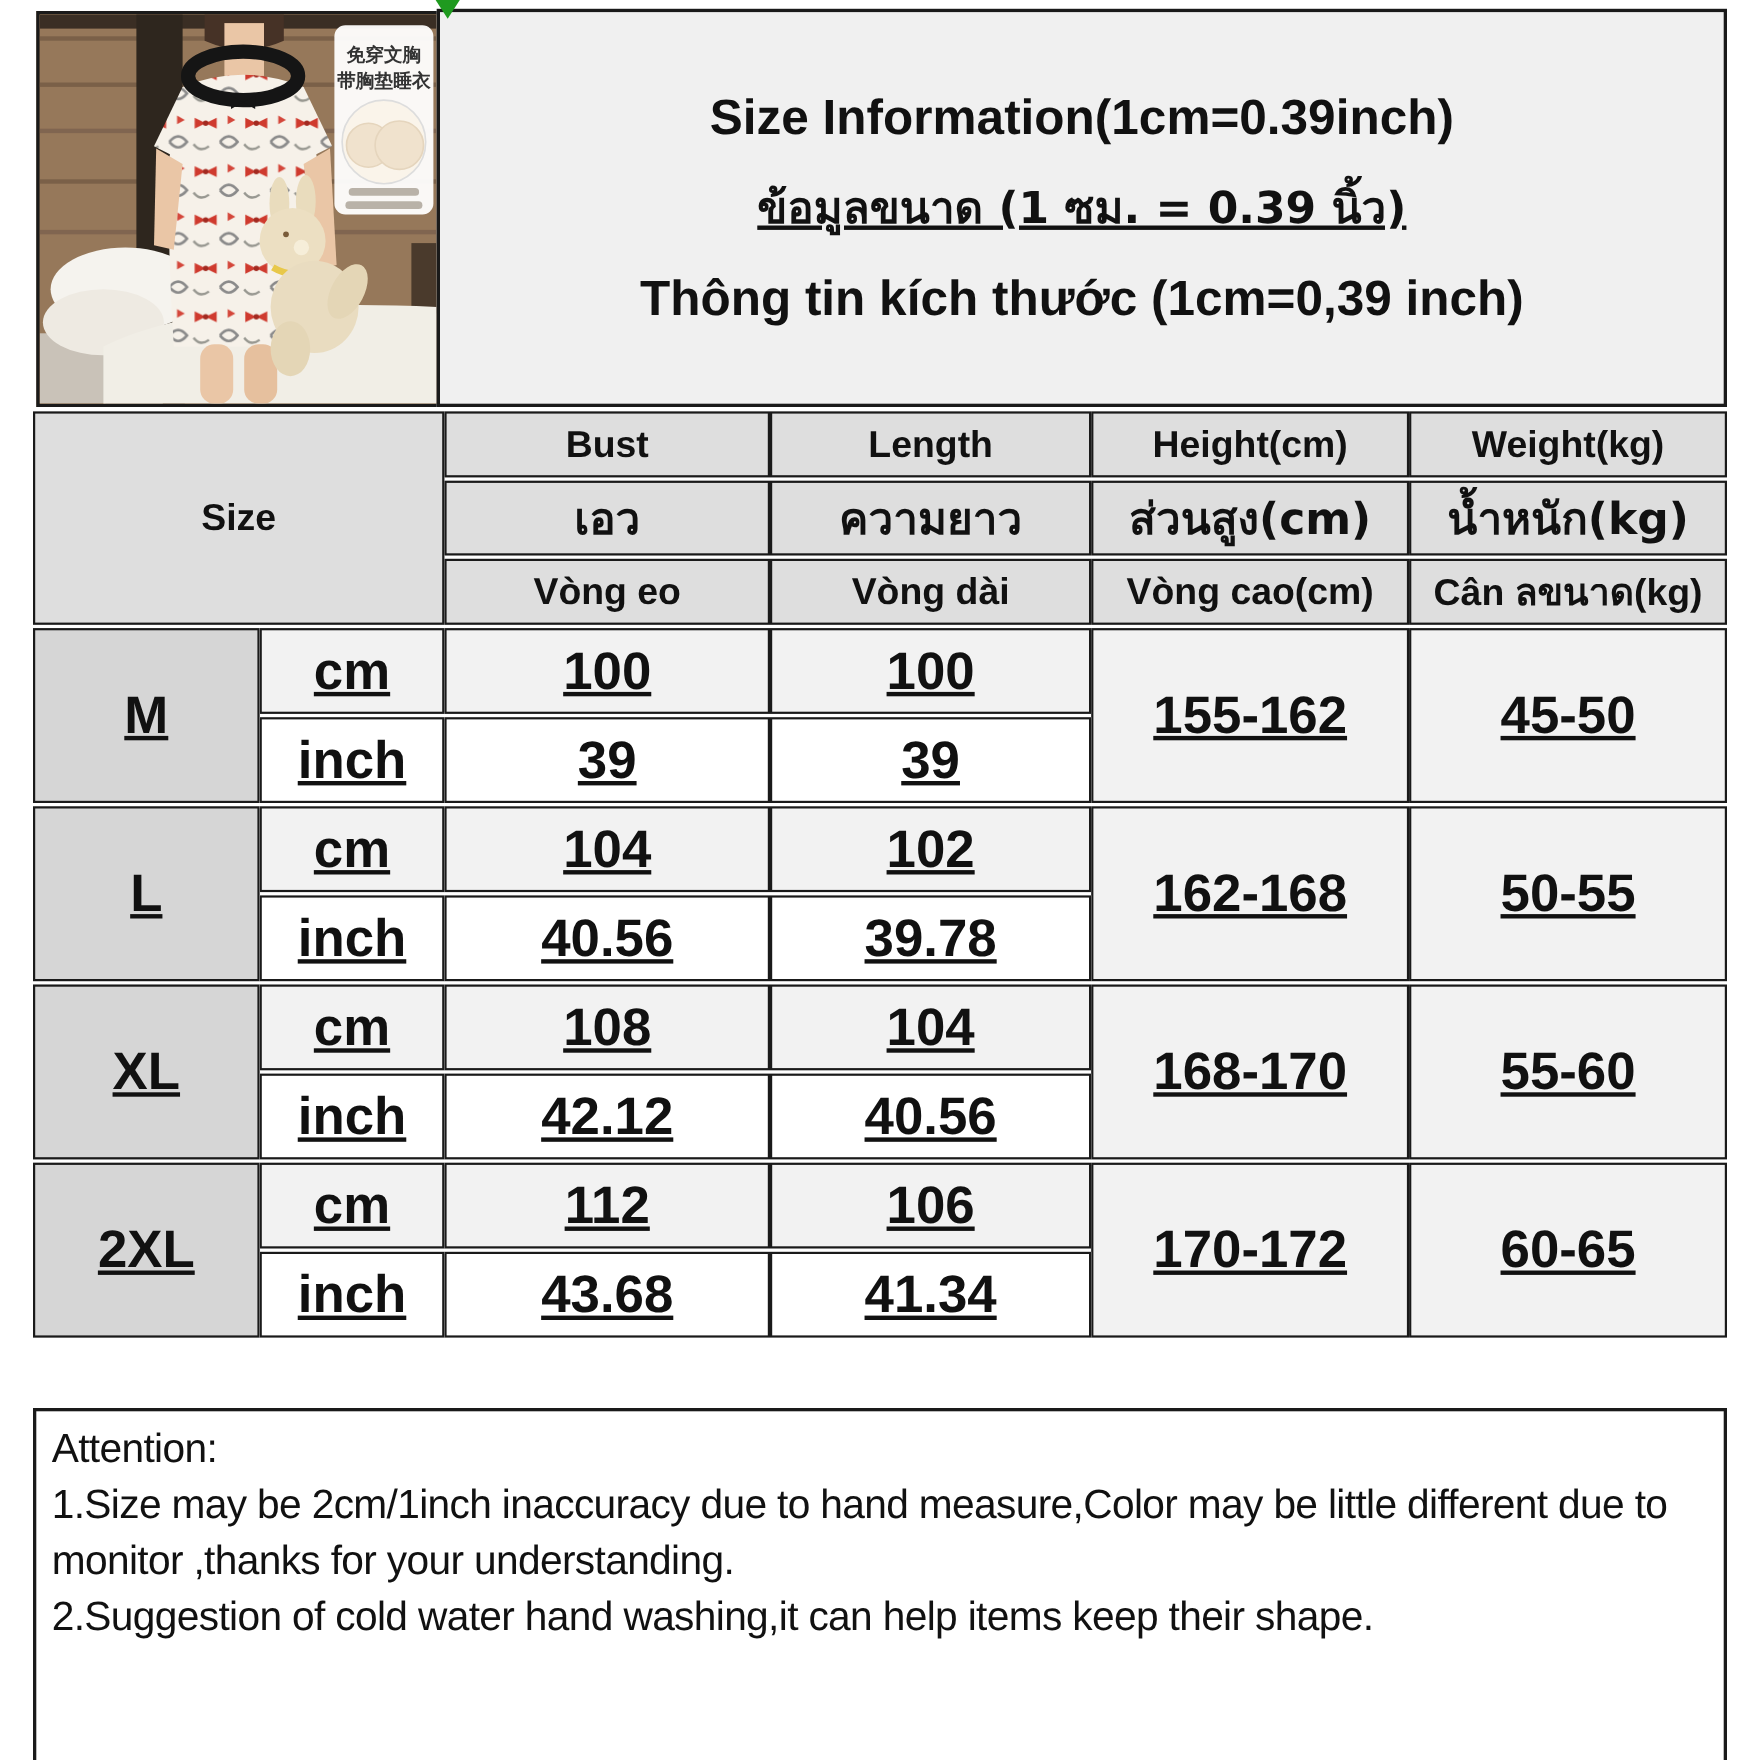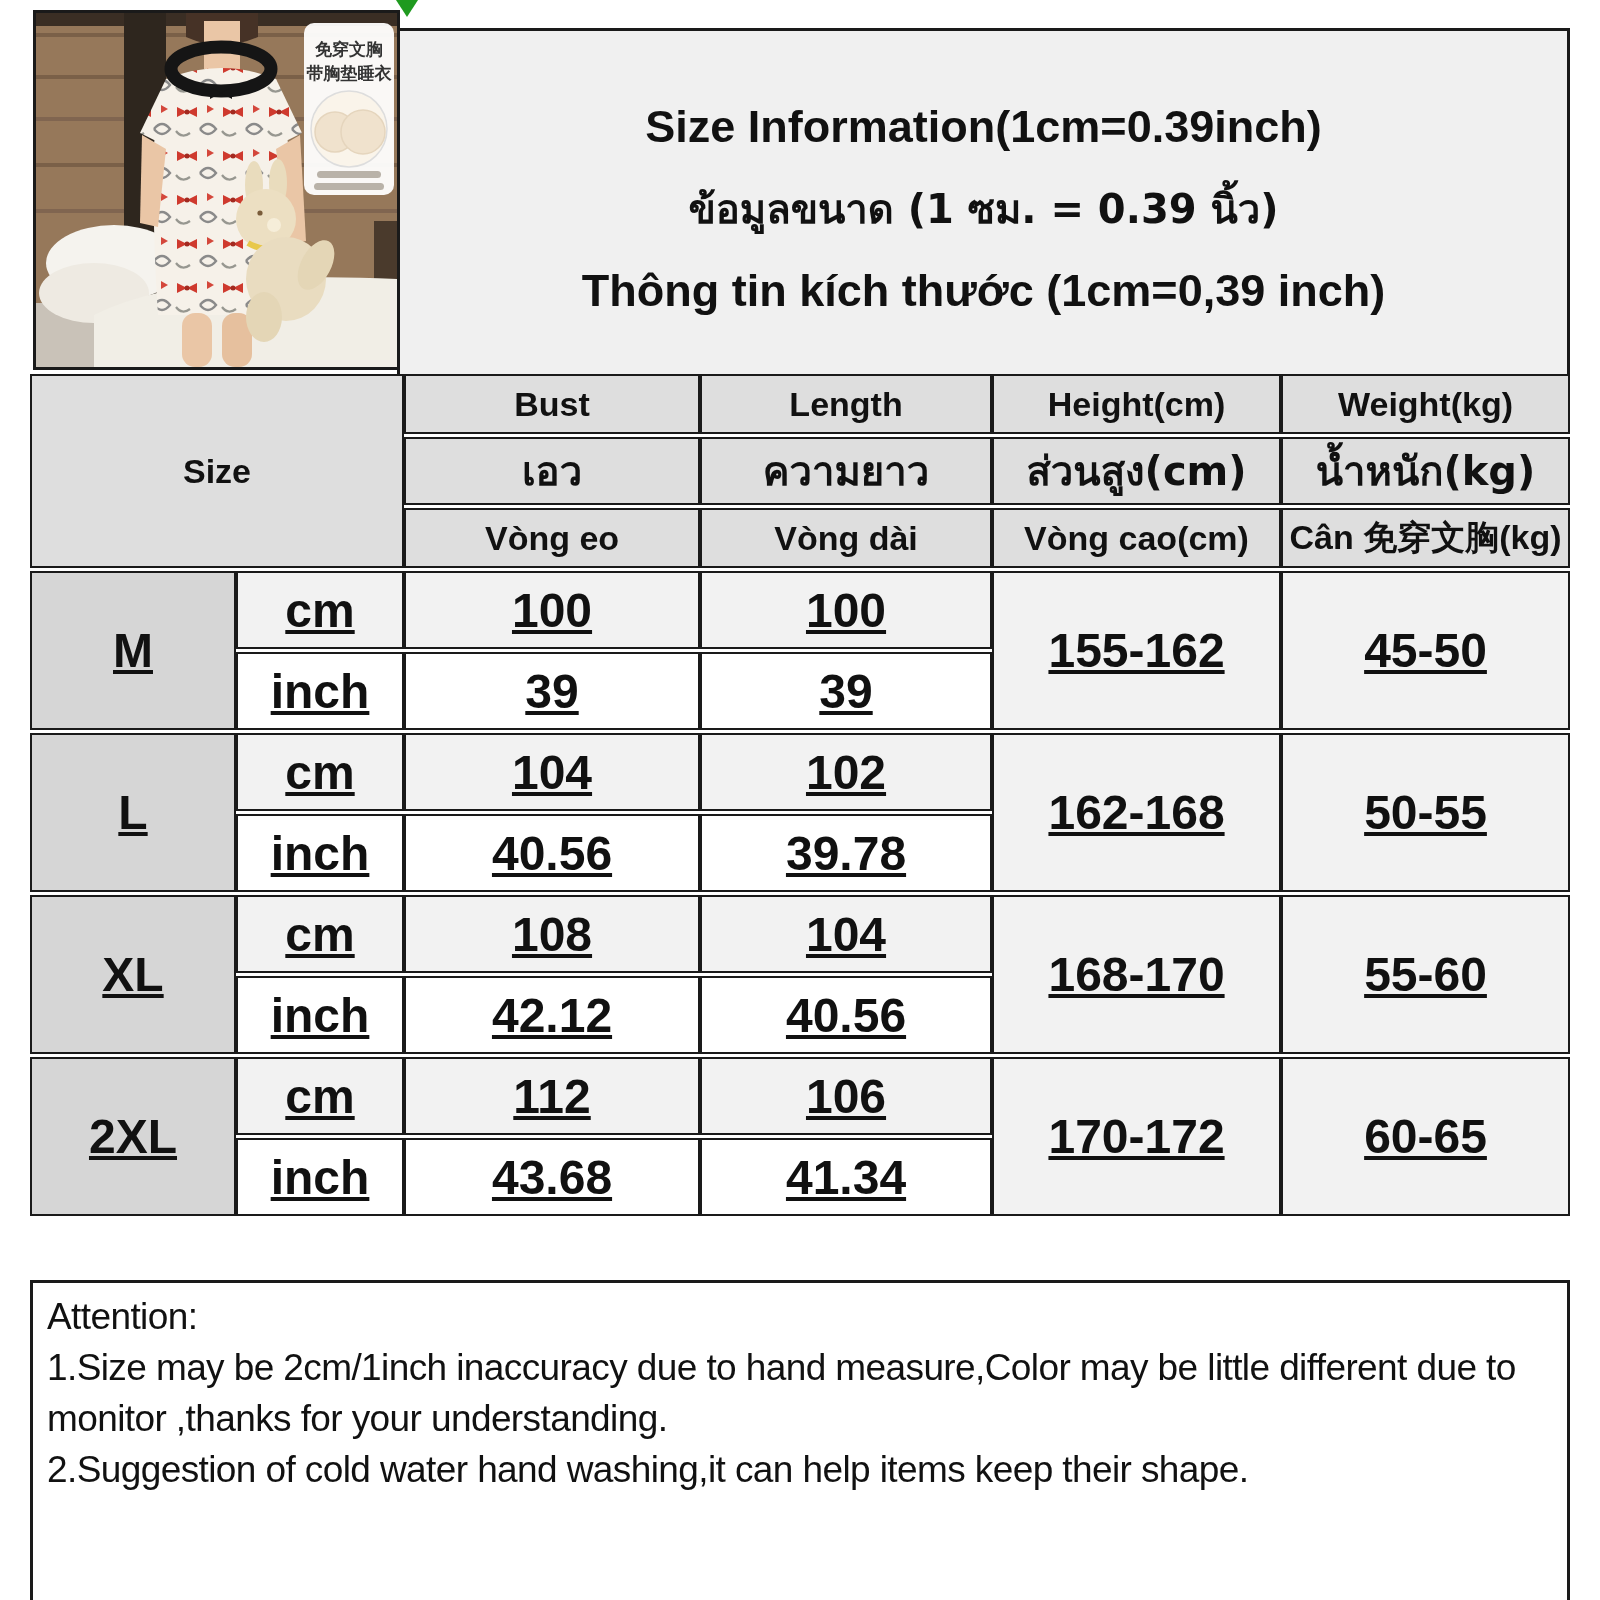--- a/index.html
+++ b/index.html
@@ -11,24 +11,24 @@
   html,body{width:1600px;height:1600px;background:#fff;overflow:hidden;
     font-family:"Liberation Sans","DejaVu Sans",sans-serif;color:#111;}
   .canvas{position:relative;width:1600px;height:1600px;padding-left:36px;}
 
   
   .photo-box{position:absolute;left:33px;top:10px;width:367px;height:360px;
     border:3px solid var(--border);overflow:hidden;background:#96785a;}
   .photo-box svg{display:block;width:100%;height:100%;}
   .title-box{position:absolute;left:397px;top:8px;width:1173px;height:362px;
     border:3px solid var(--border);background:var(--title-bg);
-    display:flex;flex-direction:column;align-items:center;justify-content:center;gap:24px;margin-top:20px;}
+    display:flex;flex-direction:column;align-items:center;justify-content:center;gap:24px;}
   .title-line{font-weight:700;text-align:center;white-space:nowrap;}
   .t-en{font-size:45px;}
-  .t-th{font-size:40px;font-family:"DejaVu Sans","Liberation Sans",sans-serif;}
+  .t-th{font-size:40px;font-family:"DejaVu Sans","Liberation Sans",sans-serif;text-decoration:underline;}
   .t-vi{font-size:45px;}
   .green-mark{position:absolute;left:396px;top:0;width:0;height:0;
     border-left:11px solid transparent;border-right:11px solid transparent;
     border-top:17px solid var(--green-mark);}
 
   
   table.size-table{position:absolute;left:30px;top:371px;width:1540px;
     table-layout:fixed;border-collapse:separate;border-spacing:0 3px;}
   table.size-table td{border:2px solid var(--border);text-align:center;
     vertical-align:middle;font-weight:700;overflow:hidden;}
@@ -154,21 +154,21 @@
       <tr class="hrow th-row">
         <td>เอว</td>
         <td>ความยาว</td>
         <td>ส่วนสูง(cm)</td>
         <td>น้ำหนัก(kg)</td>
       </tr>
       <tr class="hrow">
         <td>Vòng eo</td>
         <td>Vòng dài</td>
         <td>Vòng cao(cm)</td>
-        <td>Cân 免穿文胸(kg)</td>
+        <td>Cân ลขนาด(kg)</td>
       </tr>
 
       <tr class="brow">
         <td class="slabel" rowspan="2">M</td>
         <td class="unit cell-light">cm</td>
         <td class="cell-light">100</td>
         <td class="cell-light">100</td>
         <td class="cell-light" rowspan="2">155-162</td>
         <td class="cell-light" rowspan="2">45-50</td>
       </tr>

